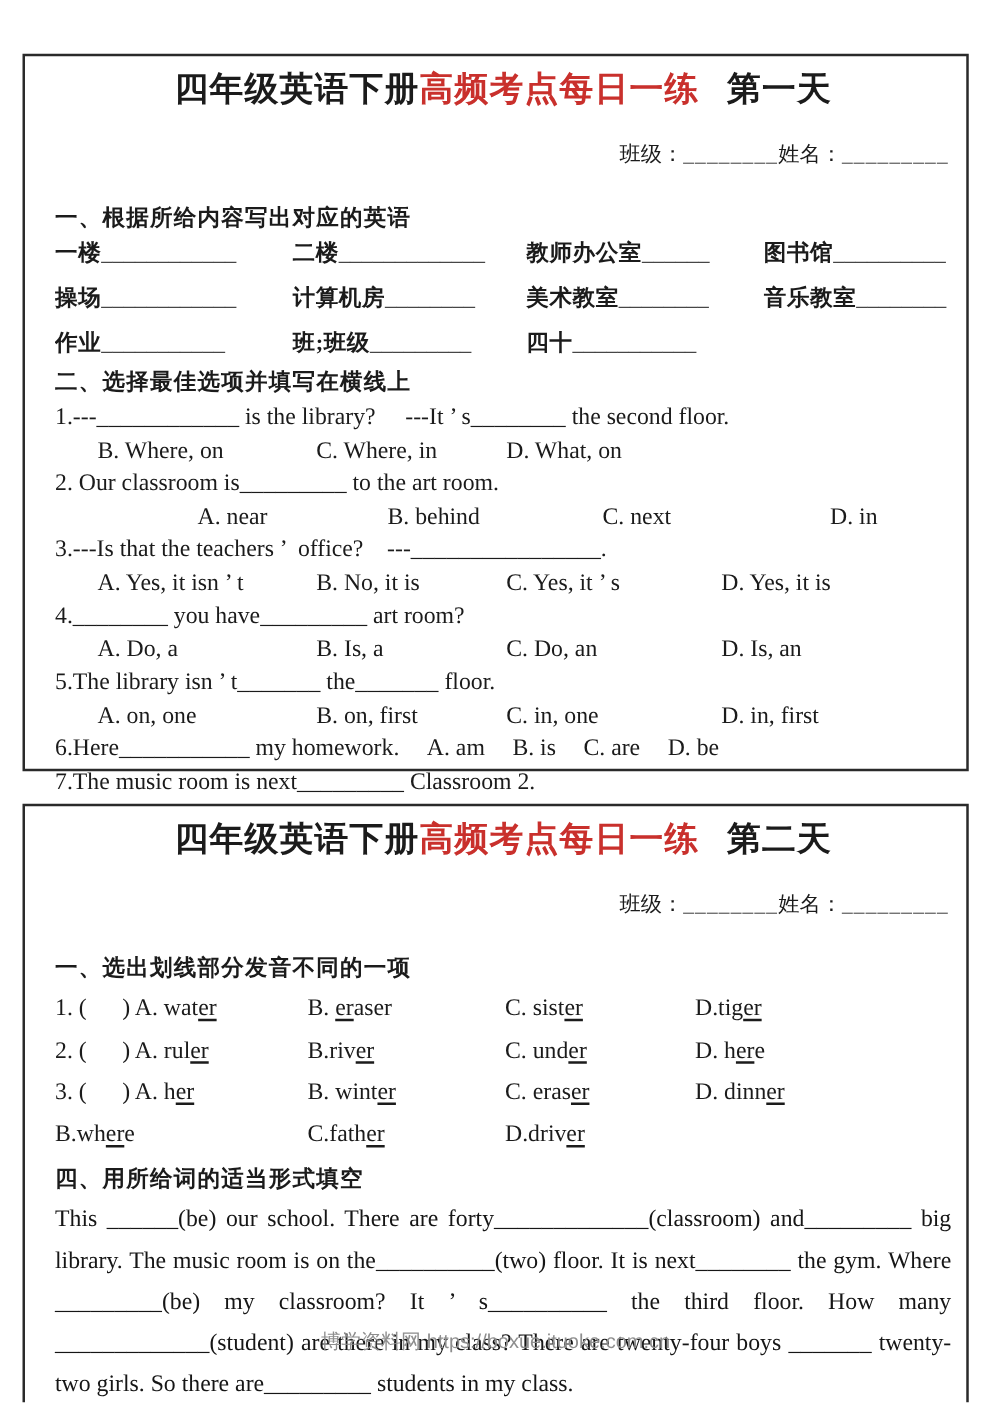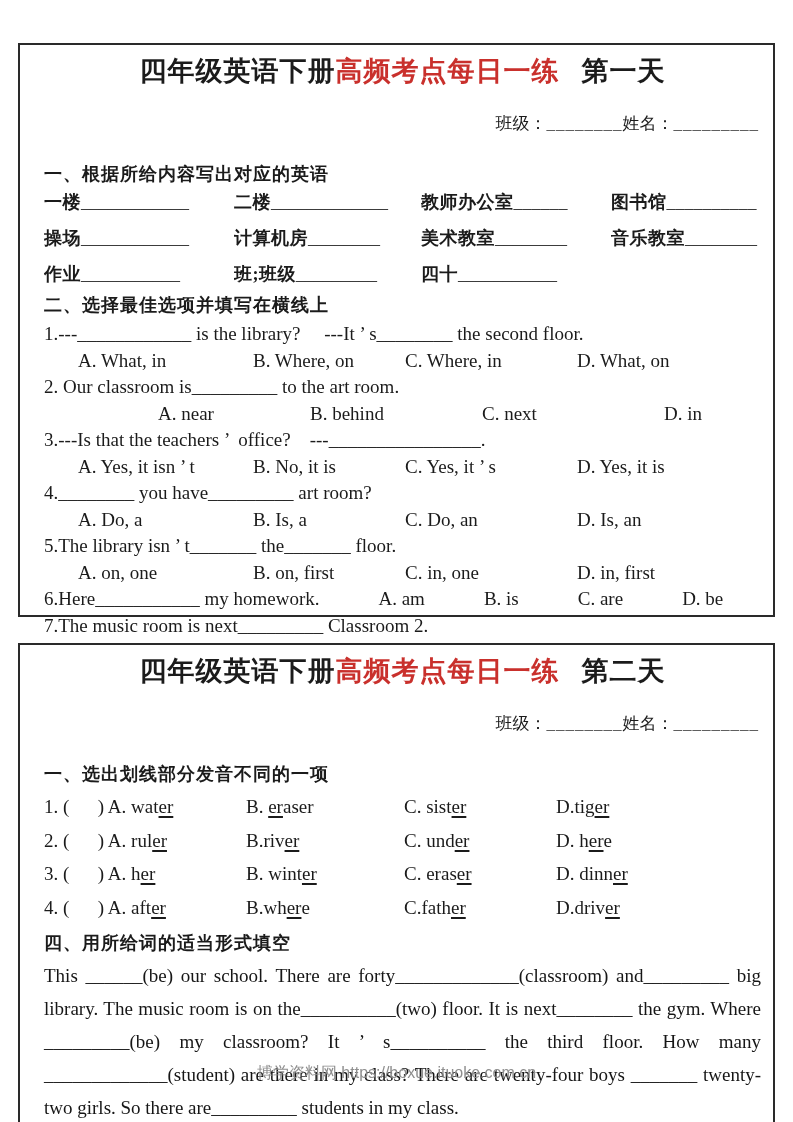--- a/index.html
+++ b/index.html
@@ -67,21 +67,21 @@
   }
   .q-opts.wide-indent{
     grid-template-columns:152px 172px 182px 1fr;
     padding-left:114px;
   }
   .q-inline{
     display:flex;
     line-height:26.5px;
     white-space:pre-wrap;
   }
-  .q-inline .iopt{margin-left:59px;white-space:nowrap;}
+  .q-inline .iopt{margin-left:22px;white-space:nowrap;}
   
   .ph-row{
     display:grid;
     grid-template-columns:202px 158px 152px 1fr;
     font-size:19px;
     line-height:33.5px;
     white-space:nowrap;
   }
   .ph-first .num{white-space:pre;}
   .ul-part{
@@ -138,21 +138,20 @@
       <div class="vcell"><span class="vlabel">作业</span><span class="vblank">___________</span></div>
       <div class="vcell"><span class="vlabel">班;班级</span><span class="vblank">_________</span></div>
       <div class="vcell"><span class="vlabel">四十</span><span class="vblank">___________</span></div>
     </div>
 
     <div class="sec-heading">二、选择最佳选项并填写在横线上</div>
 
     <div class="q-block">
       <div class="q-stem">1.---____________ is the library?     ---It ’ s________ the second floor.</div>
       <div class="q-opts">
-        <span>A. What, in</span>
           <span>B. Where, on</span>
           <span>C. Where, in</span>
           <span>D. What, on</span>
       </div>
     </div>
 
     <div class="q-block">
       <div class="q-stem">2. Our classroom is_________ to the art room.</div>
       <div class="q-opts wide-indent">
         <span>A. near</span>
@@ -241,21 +240,20 @@
     </div>
 
     <div class="ph-row">
       <span class="ph-first"><span class="num">3. (      ) </span><span>A. </span><span>h</span><span class="ul-part">er</span><span></span></span>
       <span><span>B. </span><span>wint</span><span class="ul-part">er</span><span></span></span>
       <span><span>C. </span><span>eras</span><span class="ul-part">er</span><span></span></span>
       <span><span>D. </span><span>dinn</span><span class="ul-part">er</span><span></span></span>
     </div>
 
     <div class="ph-row">
-      <span class="ph-first"><span class="num">4. (      ) </span><span>A. </span><span>aft</span><span class="ul-part">er</span><span></span></span>
       <span><span>B.</span><span>wh</span><span class="ul-part">er</span><span>e</span></span>
       <span><span>C.</span><span>fath</span><span class="ul-part">er</span><span></span></span>
       <span><span>D.</span><span>driv</span><span class="ul-part">er</span><span></span></span>
     </div>
 
     <div class="sec-heading">四、用所给词的适当形式填空</div>
 
     <div class="passage">This ______(be) our school. There are forty_____________(classroom) and_________ big library. The music room is on the__________(two) floor. It is next________ the gym. Where _________(be) my classroom? It ’ s__________ the third floor. How many _____________(student) are there in my class? There are twenty-four boys _______ twenty-two girls. So there are_________ students in my class.</div>
 
   </div>

